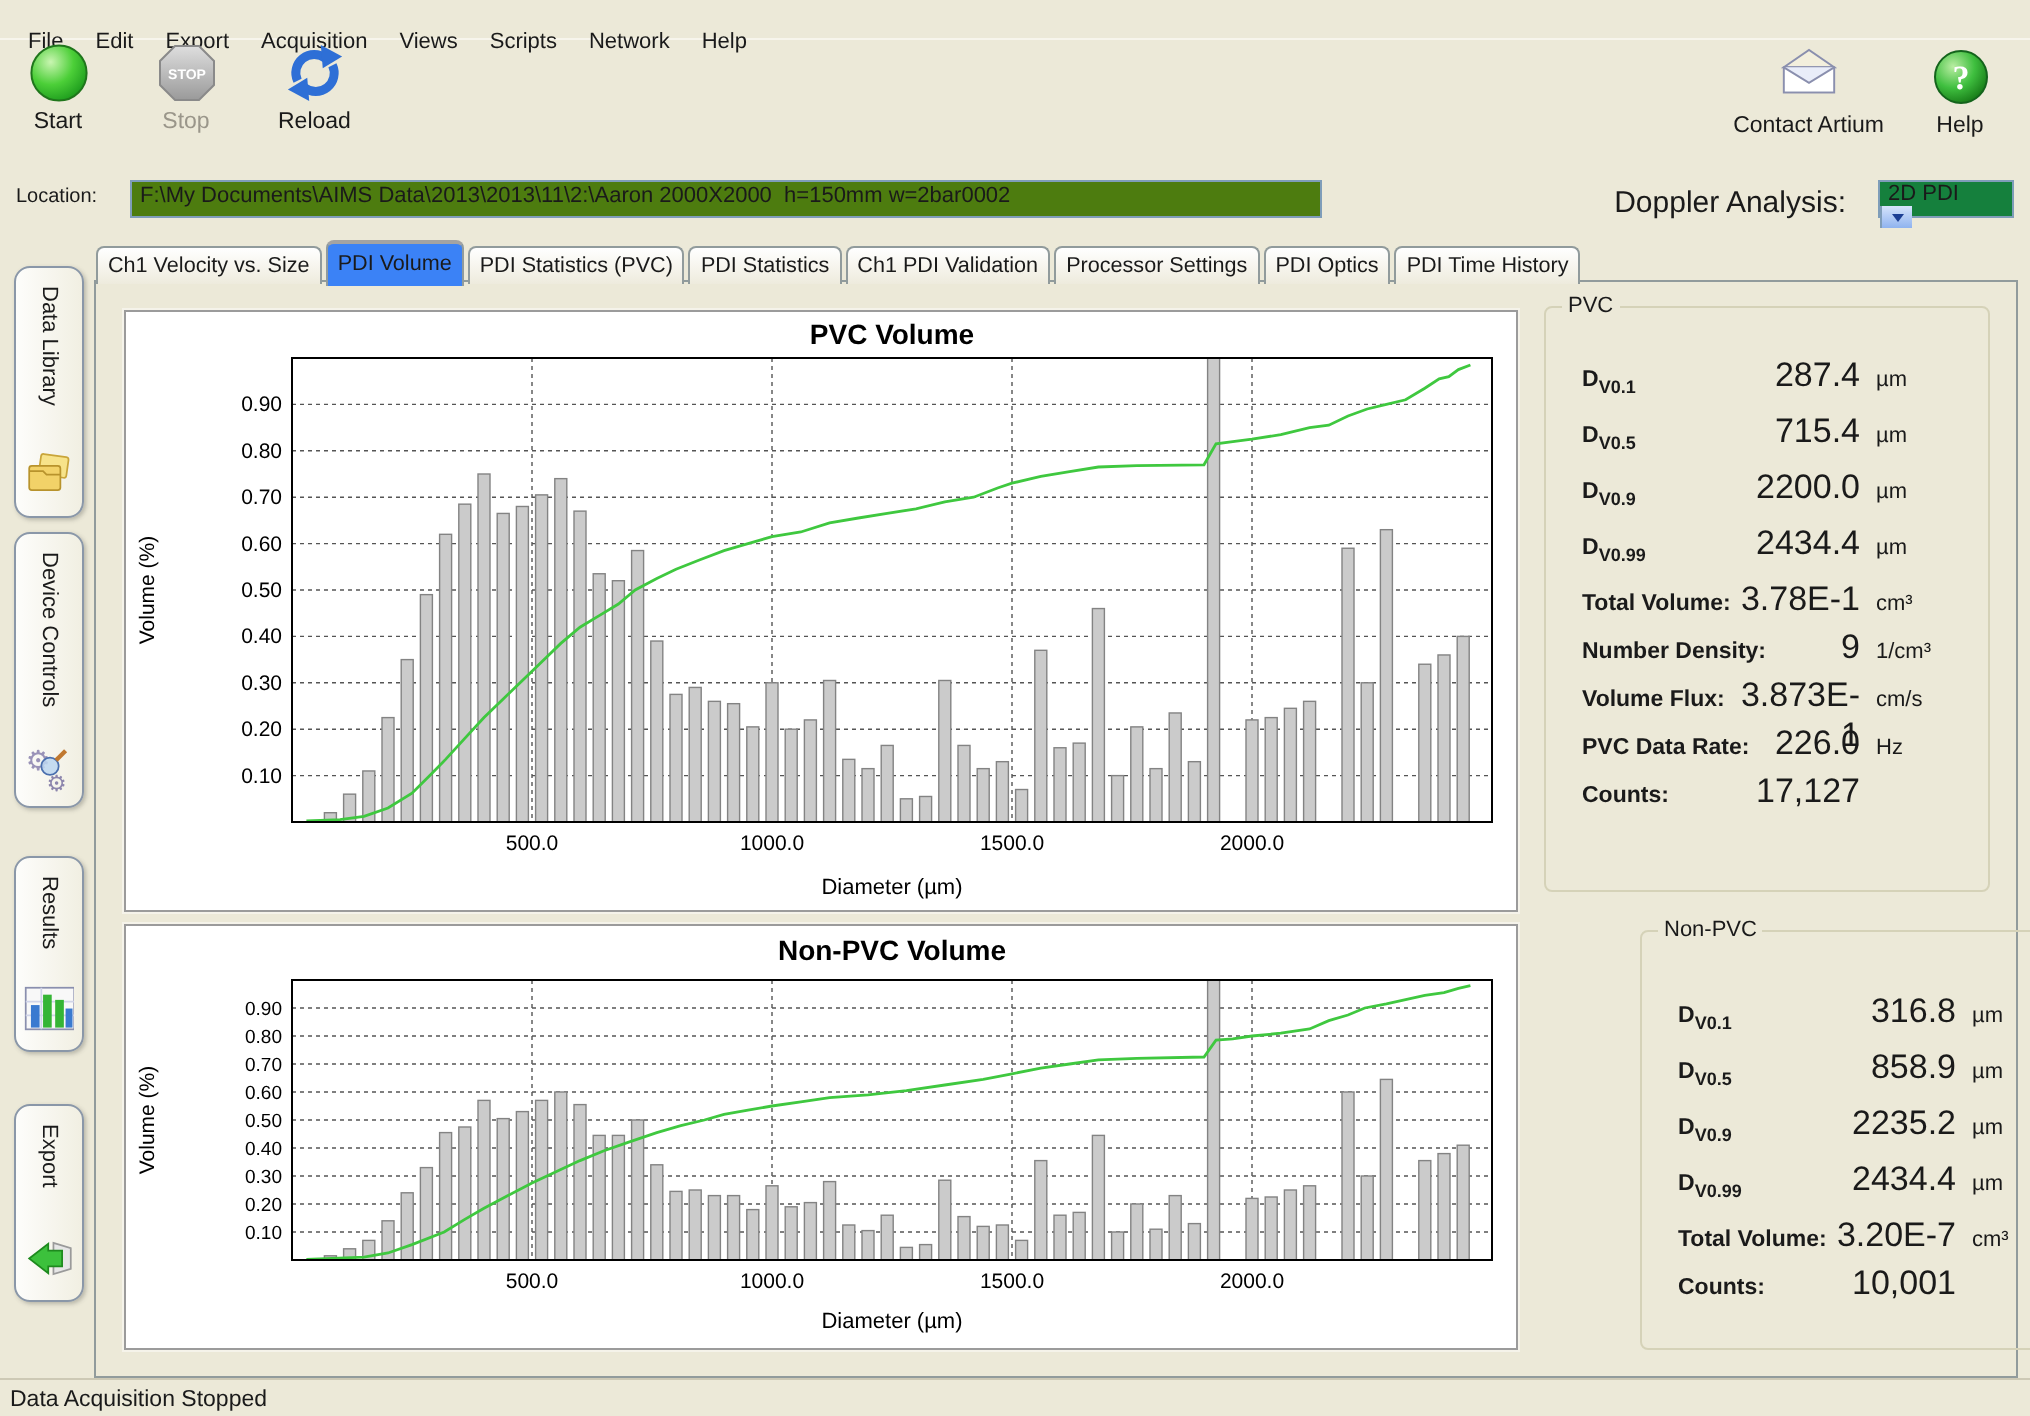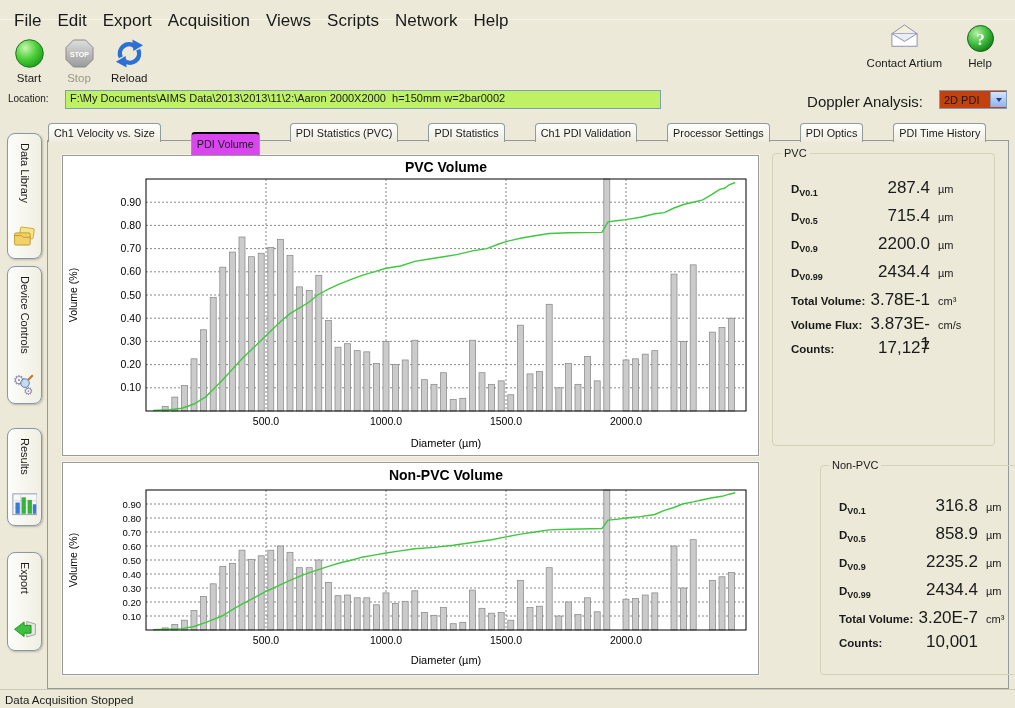--- a/index.html
+++ b/index.html
@@ -1,53 +1,53 @@
 <!DOCTYPE html>
 <html><head>
 <meta charset="utf-8">
 <style>
   html,body{margin:0;padding:0;}
   body{width:1015px;height:708px;position:relative;background:#ece9d8;
        font-family:"Liberation Sans", sans-serif;font-size:11px;color:#1a1a1a;overflow:hidden;}
   
   .menubar{position:absolute;left:0;top:0;width:1015px;height:19px;display:flex;align-items:center;
            padding-left:6px;background:#ece9d8;border-bottom:1px solid #f7f5ec;}
-  .menu-item{padding:2px 8px;font-size:17px;cursor:default;margin-top:23px;}
+  .menu-item{padding:2px 8px;font-size:11px;cursor:default;margin-top:23px;}
   
   .toolbar{position:absolute;left:0;top:20px;width:1015px;height:66px;}
-  .tool-group-left{position:absolute;left:8px;top:17px;display:flex;gap:8px;}
+  .tool-group-left{position:absolute;left:8px;top:0;display:flex;gap:22px;}
   .tool-group-right{position:absolute;right:14px;top:2px;display:flex;gap:14px;align-items:flex-start;}
   .tool-btn{display:flex;flex-direction:column;align-items:center;width:auto;min-width:36px;padding:1px 3px;}
   .tool-btn .ticon{width:31px;height:31px;}
   .tool-btn .tlabel{margin-top:3px;font-size:11.5px;white-space:nowrap;}
   .tool-btn.disabled .tlabel{color:#9a968a;}
   
   .locrow{position:absolute;left:0;top:88px;width:1015px;height:26px;}
   .loc-label{position:absolute;left:8px;top:5px;font-size:10px;}
-  .loc-input{position:absolute;left:65px;top:2px;width:586px;height:15px;background:#bef264;
+  .loc-input{position:absolute;left:65px;top:2px;width:586px;height:15px;background:#4d7c0f;
              border:1px solid #7f9db9;padding:1px 4px;font-size:11px;white-space:pre;overflow:hidden;}
   .dop-label{position:absolute;right:92px;top:5px;font-size:15px;}
-  .xp-select{position:absolute;right:8px;top:2px;width:66px;height:17px;background:#c2410c;border:1px solid #7f9db9;
-             display:flex;align-items:center;}
+  .xp-select{position:absolute;right:8px;top:2px;width:66px;height:17px;background:#15803d;border:1px solid #7f9db9;
+             display:flex;align-items:flex-start;flex-direction:column;}
   .xp-select .selval{flex:1;padding-left:4px;font-size:11px;}
   .xp-select .arrowbtn{width:15px;height:15px;background:linear-gradient(#d6e4fb,#8fb3ef);
              border-left:1px solid #7f9db9;display:flex;align-items:center;justify-content:center;}
   .xp-select .arrowbtn::after{content:"";border:3.5px solid transparent;border-top:4.5px solid #1c3f94;margin-top:4px;}
   
   .side-btn{position:absolute;left:7px;width:33px;border:1px solid #8a97a8;border-radius:8px;
             background:linear-gradient(90deg,#fdfdfb,#f1efe2);box-shadow:1px 1px 2px rgba(120,120,110,.45);
             display:flex;flex-direction:column;align-items:center;justify-content:space-between;}
   .side-label{writing-mode:vertical-rl;font-size:11px;margin-top:9px;white-space:nowrap;}
   .side-icon{margin-bottom:6px;width:26px;height:26px;}
   
-  .tabstrip{position:absolute;left:48px;top:119px;display:flex;align-items:flex-end;height:22px;z-index:3;gap:28px;}
+  .tabstrip{position:absolute;left:48px;top:119px;display:flex;align-items:flex-end;height:22px;z-index:3;}
   .tab{background:linear-gradient(#ffffff,#eeebdd);border:1px solid #919b9c;border-bottom:none;
        border-radius:4px 4px 0 0;padding:3px 5px 3px;margin-right:2px;font-size:10.8px;white-space:nowrap;
        position:relative;top:1px;}
-  .tab.active{background:#d946ef;border-top:2px solid #000000;padding-top:4px;padding-bottom:5px;top:14px;z-index:4;}
+  .tab.active{background:#3b82f6;border-top:2px solid #a3a3a3;padding-top:4px;padding-bottom:5px;top:2px;z-index:4;}
   
   .tabpanel{position:absolute;left:47px;top:140px;width:962px;height:549px;background:#ece9d8;
             border:1px solid #919b9c;box-sizing:border-box;}
   .chartbox{position:absolute;background:#fff;border:1px solid #9b9b9b;box-shadow:0 0 0 1px #f5f3ea;}
   .chartbox svg{display:block;}
   
   .groupbox{position:absolute;border:1px solid #d5d2b8;border-radius:4px;}
   .groupbox .legend{position:absolute;top:-7px;left:8px;background:#ece9d8;padding:0 3px;font-size:11px;}
   .srow{display:flex;align-items:baseline;padding:0 12px 0 18px;}
   .srow.tall{height:28px;}  .srow.short{height:24px;}
@@ -414,25 +414,35 @@
         <span class="slabel">D<sub>V0.99</sub></span>
         <span class="sval">2434.4</span>
         <span class="sunit">µm</span>
       </div>
       <div class="srow short">
         <span class="slabel">Total Volume:</span>
         <span class="sval">3.78E-1</span>
         <span class="sunit">cm³</span>
       </div>
       <div class="srow short">
+        <span class="slabel">Number Density:</span>
+        <span class="sval">9</span>
+        <span class="sunit">1/cm³</span>
+      </div>
+      <div class="srow short">
         <span class="slabel">Volume Flux:</span>
         <span class="sval">3.873E-1</span>
         <span class="sunit">cm/s</span>
       </div>
       <div class="srow short">
+        <span class="slabel">PVC Data Rate:</span>
+        <span class="sval">226.0</span>
+        <span class="sunit">Hz</span>
+      </div>
+      <div class="srow short">
         <span class="slabel">Counts:</span>
         <span class="sval">17,127</span>
         <span class="sunit"></span>
       </div>
     </div>
     <div class="groupbox" style="left: 772px; top: 465px; width: 221px; height: 208px; margin-left: 48px;">
       <span class="legend">Non-PVC</span>
       <div style="height: 30px;"></div>
       <div class="srow tall">
         <span class="slabel">D<sub>V0.1</sub></span>

